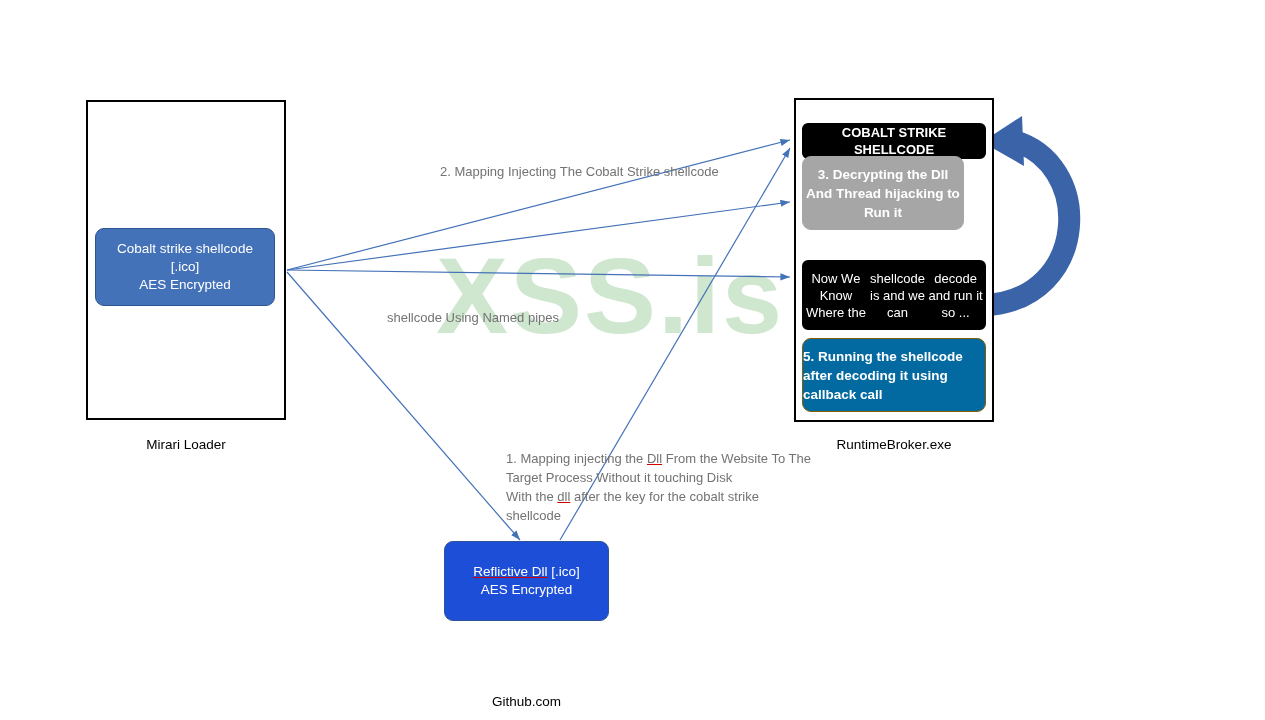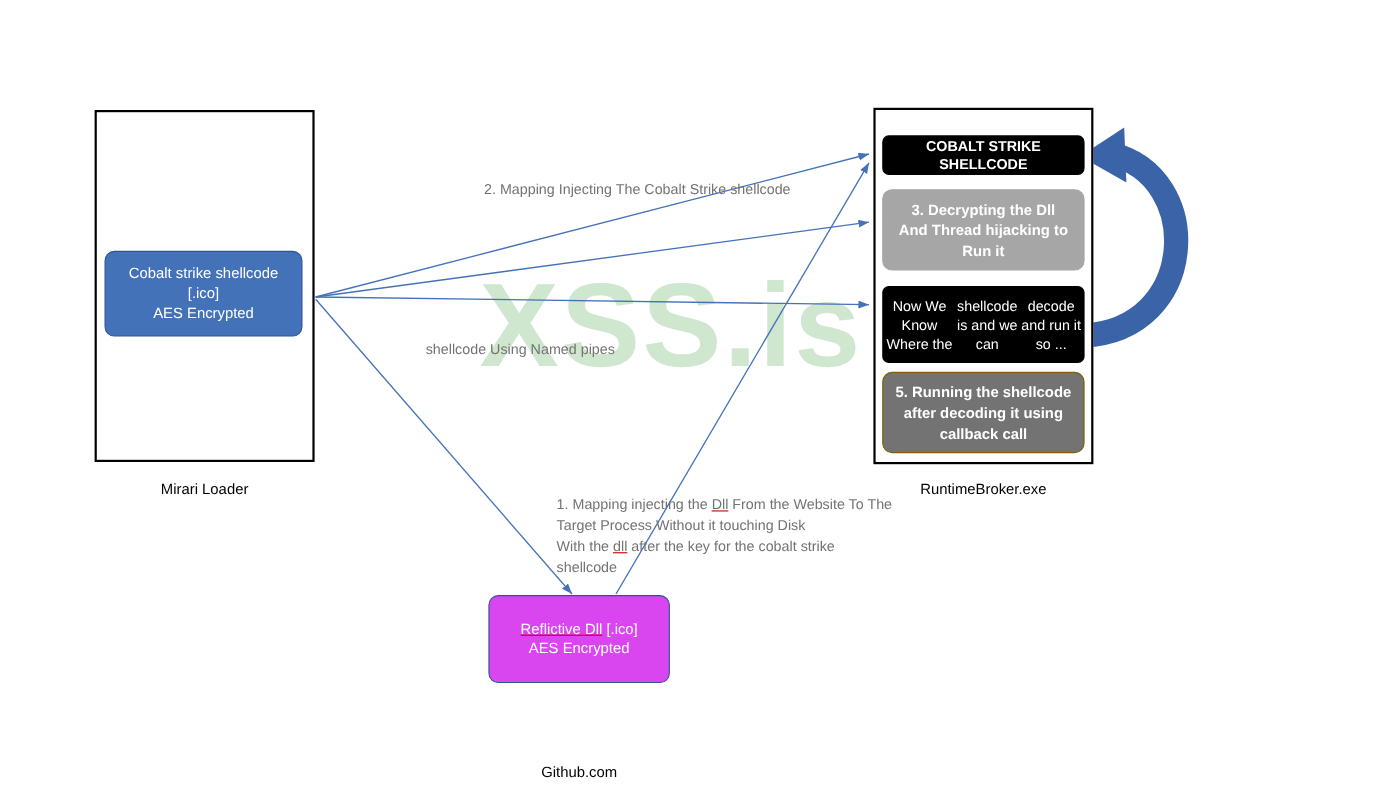--- a/index.html
+++ b/index.html
@@ -67,21 +67,21 @@
     font-size: 13.5px;
     line-height: 18px;
     text-align: center;
     display: flex;
     align-items: center;
     justify-content: center;
     z-index: 3;
     box-sizing: border-box;
   }
   .rounded-darkblue {
-    background: #d946ef;
+    background: #1d4ed8;
     border: 1px solid #2f5496;
     border-radius: 9px;
     color: #ffffff;
     font-size: 13.5px;
     line-height: 18px;
     text-align: center;
     display: flex;
     align-items: center;
     justify-content: center;
     z-index: 3;
@@ -111,30 +111,30 @@
     font-weight: bold;
     line-height: 19px;
     text-align: center;
     display: flex;
     align-items: center;
     justify-content: center;
     z-index: 3;
     box-sizing: border-box;
   }
   .inner-olive {
-    background: #737373;
+    background: #0369a1;
     border: 1px solid #806000;
     border-radius: 9px;
     color: #ffffff;
     font-size: 13.5px;
     font-weight: bold;
     line-height: 19px;
     text-align: center;
     display: flex;
-    align-items: center;
+    align-items: flex-start;
     justify-content: center;
     z-index: 3;
     box-sizing: border-box;
   }
   .label-text {
     position: absolute;
     font-size: 13px;
     color: #737373;
     line-height: 19px;
     z-index: 3;
@@ -181,21 +181,21 @@
     <span>Cobalt strike shellcode</span>
     <span>[.ico]</span>
     <span>AES Encrypted</span>
   </div>
   <div class="caption" style="left:86px; top:437px; width:200px;">Mirari Loader</div>
 
   <div class="node-box outline-box" style="left:794px; top:98px; width:200px; height:324px;"></div>
   <div class="inner-black" style="position:absolute; left:802px; top:123px; width:184px; height:36px;">
     <span>COBALT STRIKE SHELLCODE</span>
   </div>
-  <div class="inner-gray" style="position:absolute; left:802px; top:172px; width:184px; height:74px; flex-direction:column;">
+  <div class="inner-gray" style="position:absolute; left:802px; top:156px; width:162px; height:74px; flex-direction:column;">
     <span>3. Decrypting the Dll</span>
     <span>And Thread hijacking to</span>
     <span>Run it</span>
   </div>
   <div class="inner-black" style="position:absolute; left:802px; top:260px; width:184px; height:70px; flex-direction:row; font-weight:normal;">
     <span>Now We Know Where the</span>
     <span>shellcode is and we can</span>
     <span>decode and run it so ...</span>
   </div>
   <div class="inner-olive" style="position:absolute; left:802px; top:338px; width:184px; height:74px; flex-direction:column;">

